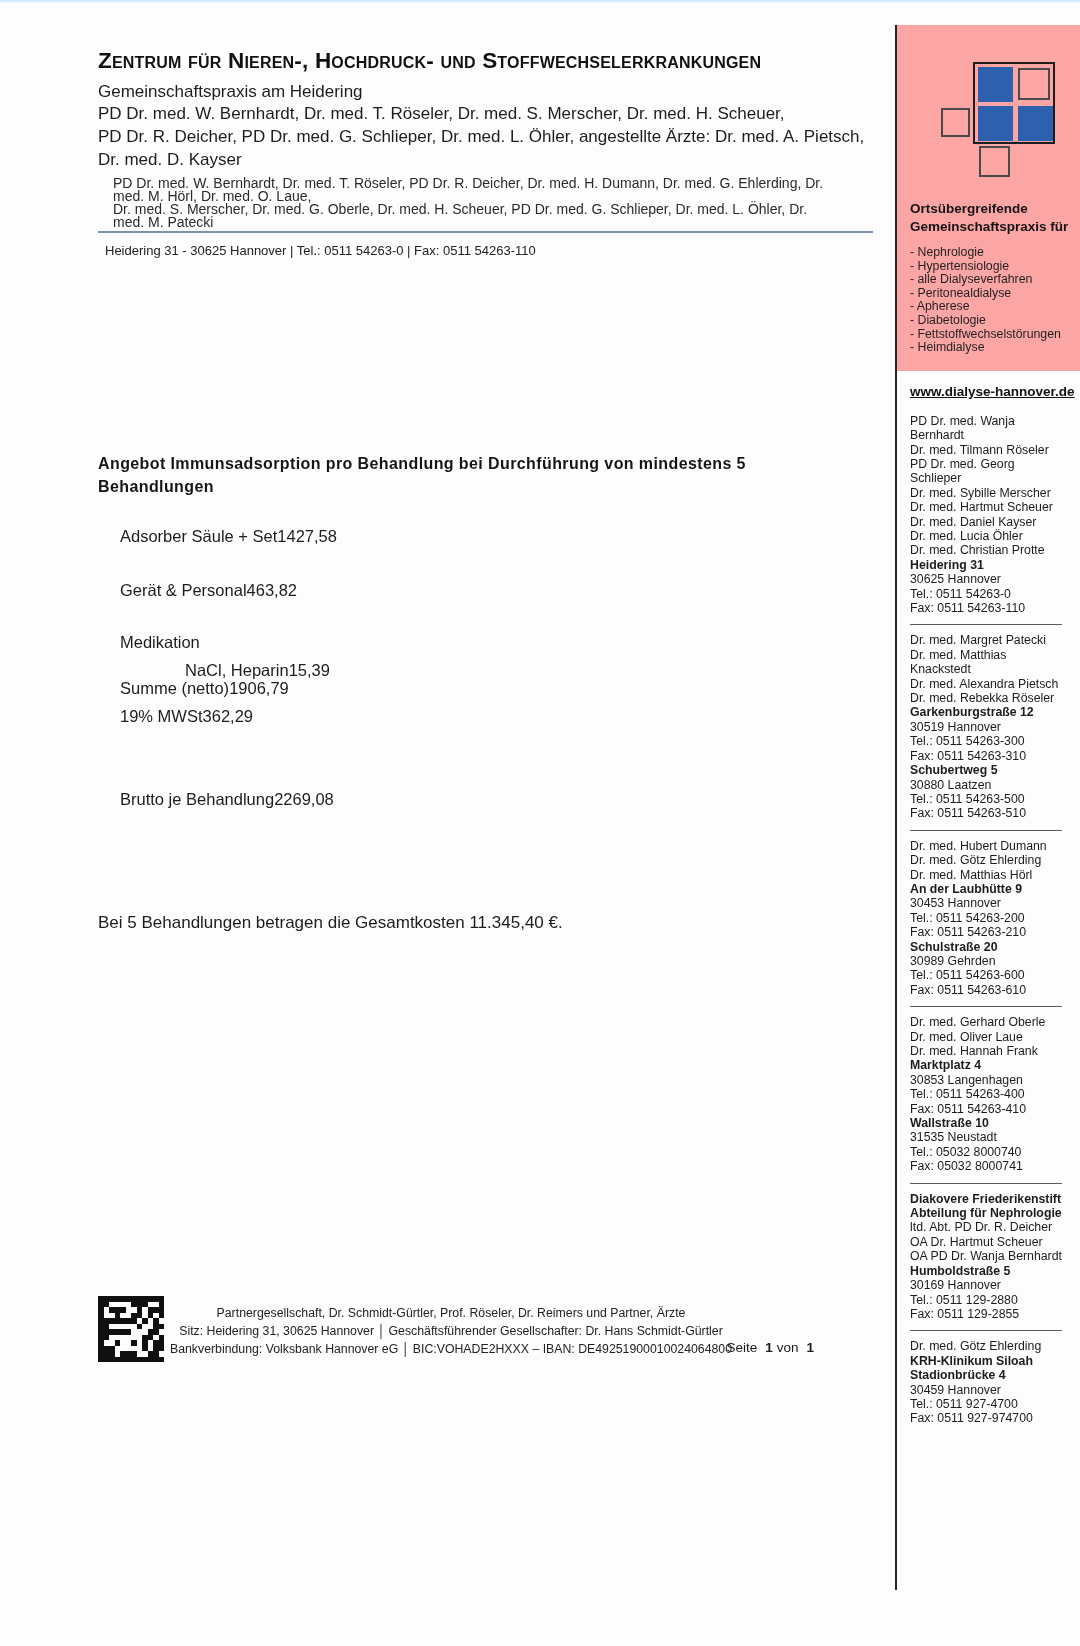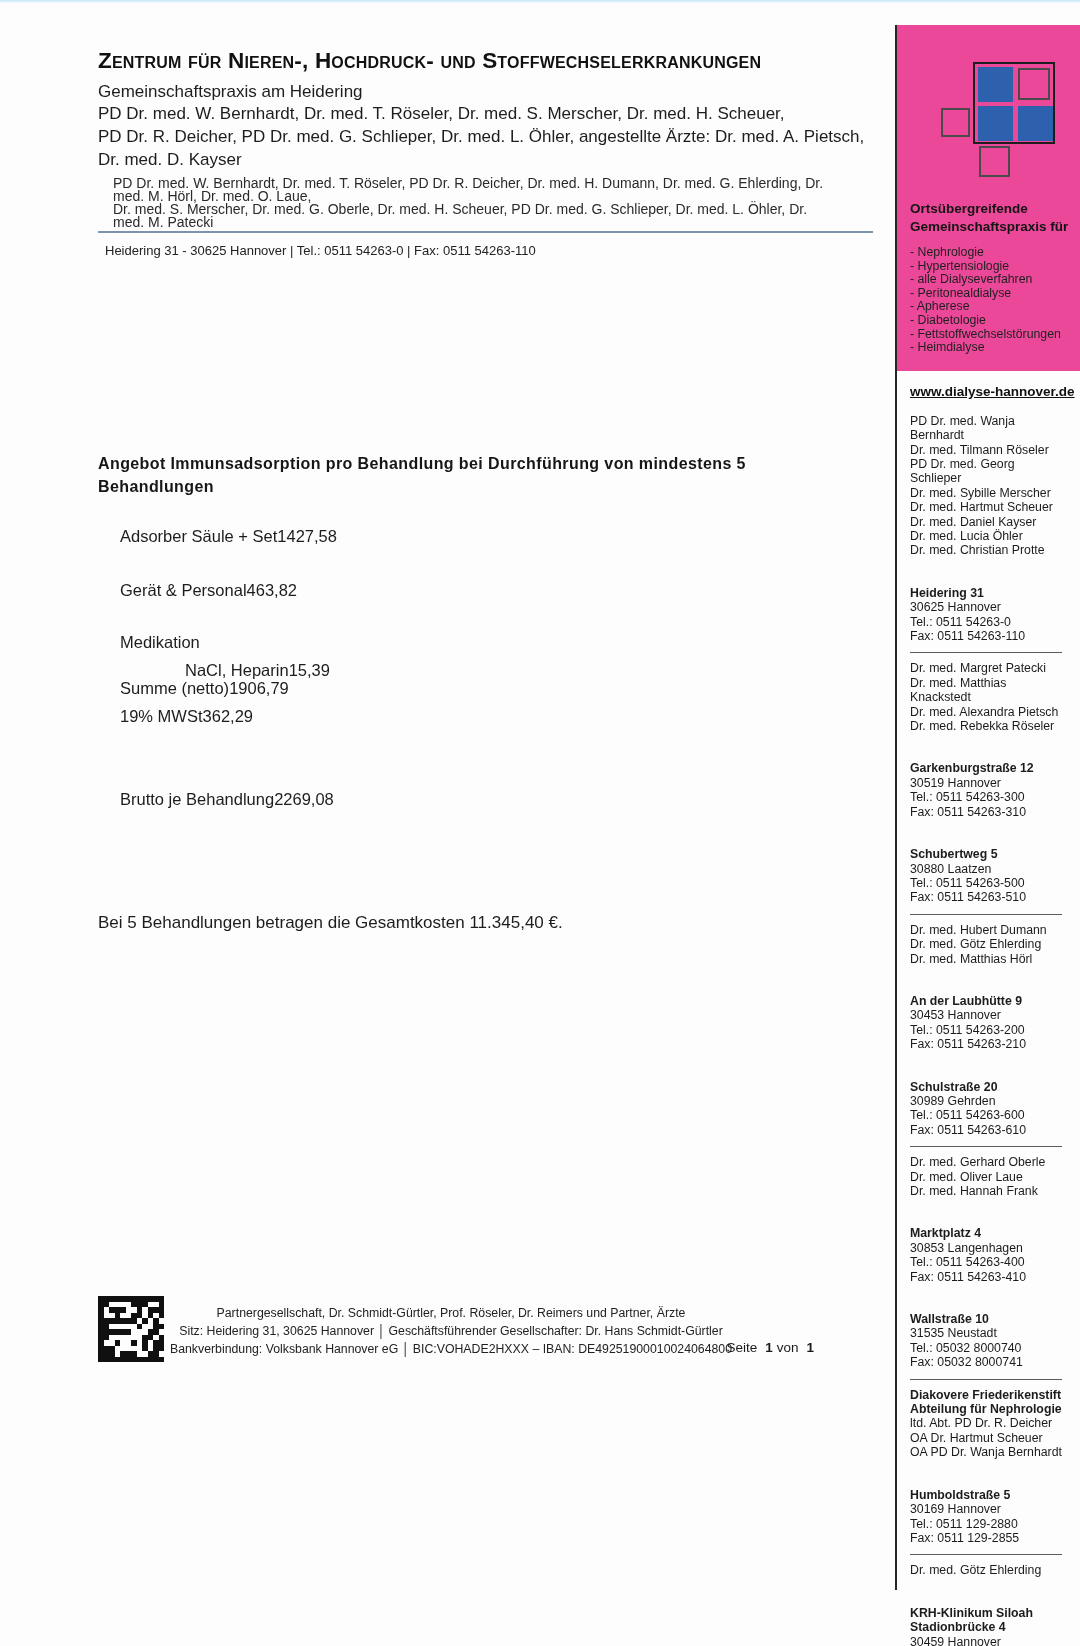--- a/index.html
+++ b/index.html
@@ -34,34 +34,34 @@
   .barcode{position:absolute;left:98px;top:1296px;width:66px;height:66px;}
   .barcode i{position:absolute;background:#101010;}
   .footer-lines{position:absolute;left:98px;top:1304px;width:706px;text-align:center;
     font-size:12.3px;line-height:18px;color:#222;}
   .page-info{position:absolute;left:618px;top:1340px;width:200px;text-align:right;font-size:13.5px;color:#1a1a1a;}
   .page-info .n{font-weight:bold;margin:0 4px;}
   .page-info .w{margin-right:4px;}
   
   .sidebar{position:absolute;left:895px;top:25px;width:185px;height:1565px;
     border-left:2px solid #262626;box-sizing:border-box;}
-  .graybox{background:#ec4899;width:100%;box-sizing:border-box;padding:37px 3px 16px 0;}
+  .graybox{background:#fca5a5;width:100%;box-sizing:border-box;padding:37px 3px 16px 0;}
   .logo{position:relative;width:130px;height:118px;margin-left:44px;}
   .logo .big-outline{position:absolute;left:32px;top:0;width:82px;height:82px;
     border:2px solid #1d1d1d;box-sizing:border-box;background:transparent;}
   .logo .sq{position:absolute;}
   .logo .blue{background:var(--logo-blue,#2d61ae);}
   .logo .outline{border:2px solid #4a4a4a;box-sizing:border-box;background:transparent;}
   .org-title{margin:20px 0 0 13px;font-size:13.5px;font-weight:bold;line-height:18px;color:#141414;}
   .services{margin:10px 0 0 13px;font-size:12.3px;line-height:13.6px;color:#1f1f1f;}
   .website{margin:13px 0 0 13px;font-size:13.5px;font-weight:bold;text-decoration:underline;color:#111;}
   .sblocks{margin:15px 16px 0 13px;}
   .sline{font-size:12.3px;line-height:14.4px;color:#1c1c1c;}
   .sline.b{font-weight:bold;}
-  .sline.mt{margin-top:28px;}
+  .sline.mt{margin-top:0;}
   .sline.hr{height:0;border-top:1px solid #5a5a5a;margin:9px 0 8px 0;width:152px;}
 </style>
 </head>
 <body>
 
 <div class="top-edge"></div>
 
 <div class="main">
 
   <div class="lh-title">Zentrum für Nieren-, Hochdruck- und Stoffwechselerkrankungen</div>

